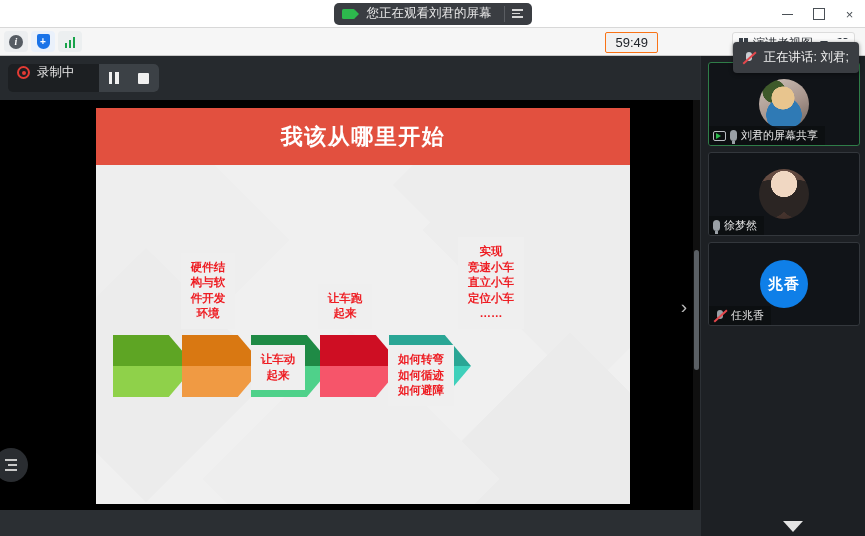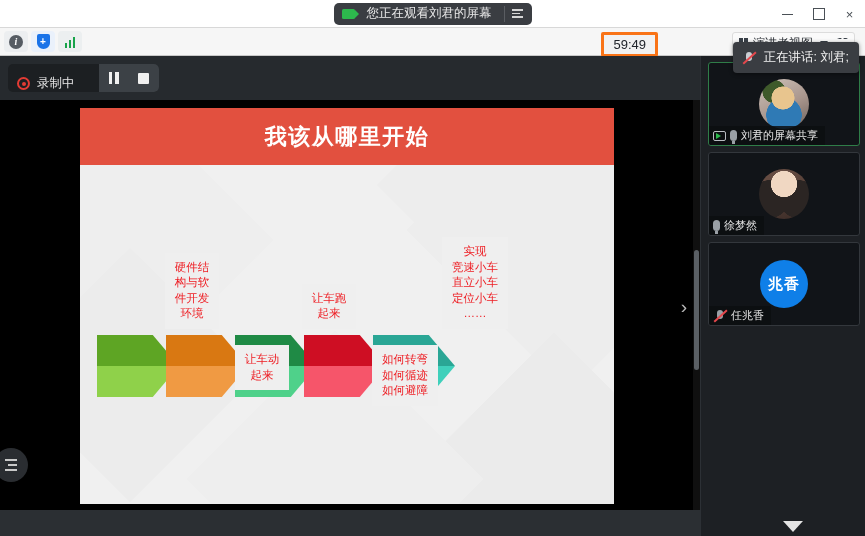--- a/index.html
+++ b/index.html
@@ -63,21 +63,21 @@
                 display:flex; align-items:center; justify-content:center;
                 border-radius:2px 2px 50% 50%/2px 2px 40% 40%; }
   .ico-bars { display:flex; align-items:flex-end; gap:1.5px; height:12px; }
   .ico-bars i { width:2.5px; background:#17a34a; display:block; }
   .ico-bars i:nth-child(1){ height:5px; }
   .ico-bars i:nth-child(2){ height:8px; }
   .ico-bars i:nth-child(3){ height:11px; }
 
   .timer {
     position:absolute; right:207px; top:32px;
-    background:#f1f1f1; border:3px solid #f97316; border-radius:2px;
+    background:#f1f1f1; border:1px solid #f97316; border-radius:2px;
     font-size:13px; color:#20242a; padding:2px 9px;
   }
 
   .speakerview {
     position:absolute; right:10px; top:32px;
     display:flex; align-items:center; gap:5px;
     background:#fafafa; border:1px solid #dcdcdc; border-radius:3px;
     padding:2px 6px; font-size:12px; color:#2a2f35; white-space:nowrap;
   }
   .sv-grid { display:flex; gap:1.5px; }
@@ -86,36 +86,36 @@
   .sv-expand { width:11px; height:11px; border:1.5px solid #3a4149; border-style:solid; margin-left:4px;
                clip-path: polygon(0 0,40% 0,40% 15%,15% 15%,15% 40%,0 40%, 0 100%, 40% 100%, 40% 85%, 15% 85%, 15% 60%, 0 60%,
                                   100% 0, 60% 0, 60% 15%, 85% 15%, 85% 40%, 100% 40%); }
 
   
   .recbar {
     position:absolute; left:0; top:56px; width:700px; height:44px; background:#262a2e;
   }
   .recpill {
     position:absolute; left:8px; top:8px; height:28px;
-    display:flex; align-items:flex-end; background:#1c1f22; border-radius:5px; overflow:hidden;gap:12px;
+    display:flex; align-items:flex-start; background:#1c1f22; border-radius:5px; overflow:hidden;gap:12px;
   }
   .recpill .rec-left { display:flex; align-items:center; gap:7px; padding:0 12px 0 9px; }
   .rec-dot { width:13px; height:13px; border-radius:50%; border:2px solid #e23b34; position:relative; }
   .rec-dot:after { content:""; position:absolute; left:2.5px; top:2.5px; width:4px; height:4px; border-radius:50%; background:#e23b34; }
   .rec-label { color:#e7e7e7; font-size:12.5px; }
   .rec-btns { display:flex; background:#3c4146; height:28px; }
   .rec-btns > div { width:30px; display:flex; align-items:center; justify-content:center; }
   .pause-ico { display:flex; gap:3px; }
   .pause-ico i { display:block; width:3.5px; height:12px; background:#f0f0f0; }
   .stop-ico { width:11px; height:11px; background:#f0f0f0; border-radius:1px; }
 
   
   .stage { position:absolute; left:0; top:100px; width:700px; height:410px; background:#000; }
   .slide {
-    position:absolute; left:80px; top:8px; width:534px; height:396px;
+    position:absolute; left:96px; top:8px; width:534px; height:396px;
     background:#f1f1f1; overflow:hidden;
   }
   .slide-head {
     height:57px; background:#e2503f; display:flex; align-items:center; justify-content:center;
   }
   .slide-title { color:#fff; font-size:22px; font-weight:bold; letter-spacing:1.5px; }
   .slide-body { position:relative; height:339px; background:#f0f0f0; overflow:hidden; }
   .poly { position:absolute; background:#eaeaea; }
   .p1 { left:-60px; top:-30px; width:210px; height:210px; transform:rotate(45deg); background:#eeeeee; }
   .p2 { left:-40px; top:120px; width:180px; height:180px; transform:rotate(45deg); background:#ececec; }
@@ -125,21 +125,21 @@
   .p6 { left:330px; top:-60px; width:160px; height:160px; transform:rotate(45deg); background:#ededed; }
 
   .chevrons { position:absolute; left:17px; top:170px; display:flex; }
   .chev { position:relative; width:82px; height:62px; margin-right:-13px; }
   .chev .top, .chev .bot { position:absolute; left:0; width:82px; height:31px; }
   .chev .top { top:0;  clip-path: polygon(0 0, 68% 0, 100% 100%, 32% 100%, 0 100%); }
   .chev .bot { top:31px; clip-path: polygon(32% 0, 100% 0, 68% 100%, 0 100%, 0 0); }
 
   .lbl {
     position:absolute; background:#efefef; color:#ee1c22;
-    font-size:11.5px; font-weight:normal; line-height:1.35; text-align:center;
+    font-size:11.5px; font-weight:bold; line-height:1.35; text-align:center;
     padding:7px 7px; box-shadow:0 0 0 0 rgba(0,0,0,0);
   }
   .lbl.up   { }
   .lbl.down { }
 
   .next-arrow {
     position:absolute; right:13px; top:196px; color:#b9b9b9; font-size:19px;
   }
   .stage-scroll {
     position:absolute; right:0; top:0; width:7px; height:410px; background:#101010;

